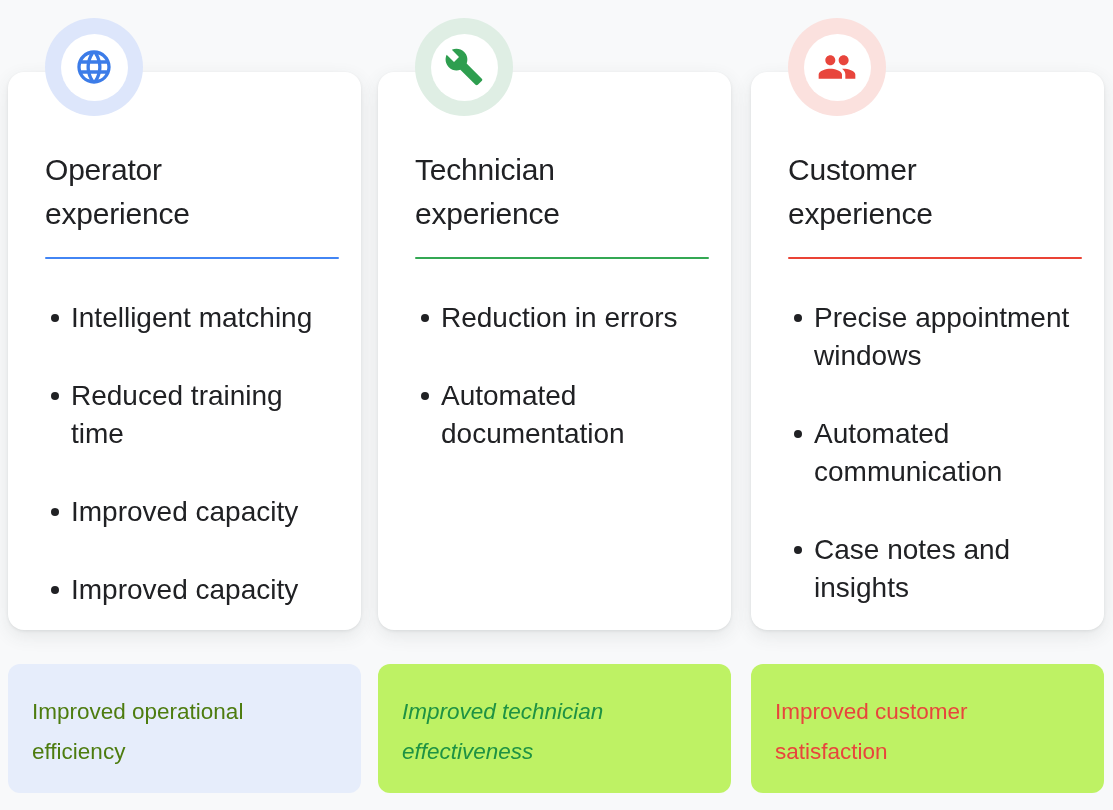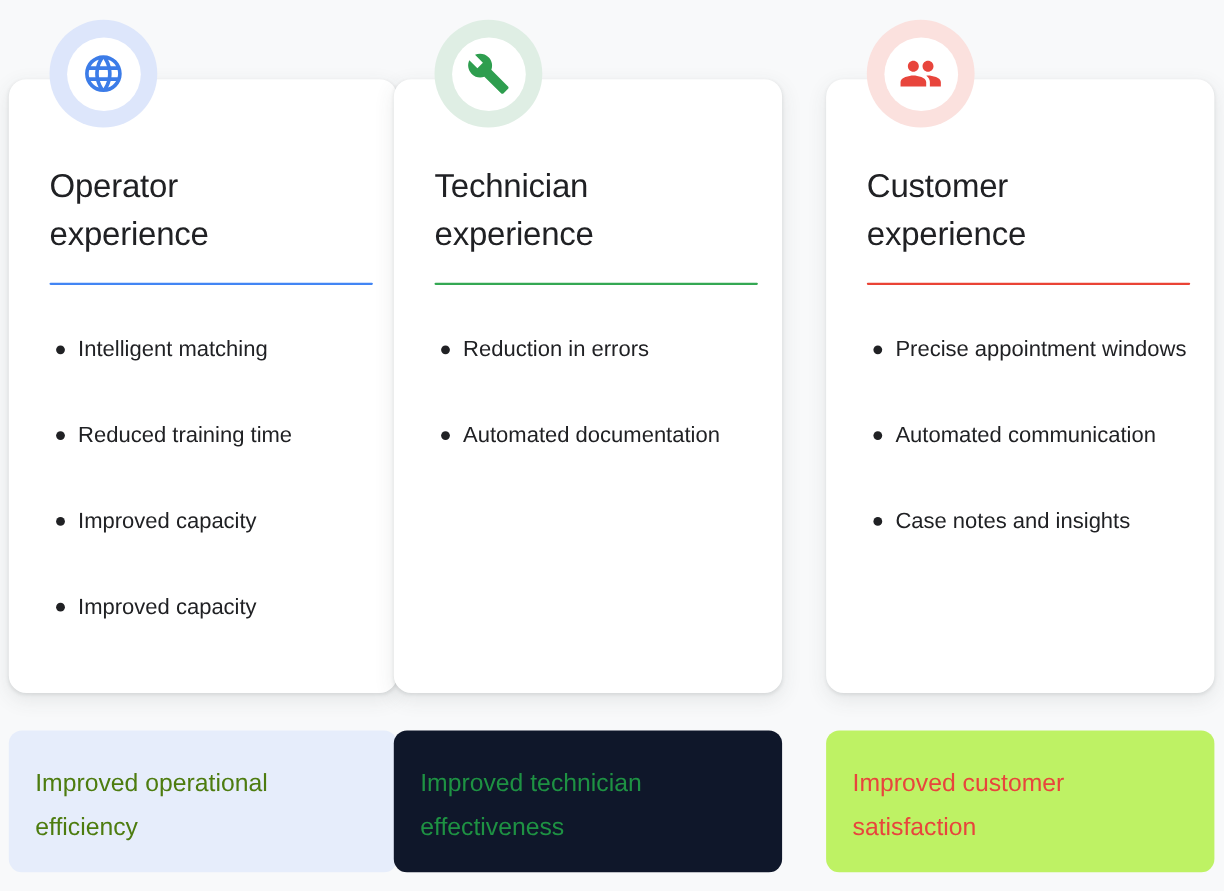--- a/index.html
+++ b/index.html
@@ -21,21 +21,21 @@
   }
 
   
   .column {
     position: absolute;
     top: 0;
     width: 353px;
     height: 810px;
   }
   .col-0 { left: 8px; }
-  .col-1 { left: 358px; }
+  .col-1 { left: 378px; }
   .col-2 { left: 751px; }
 
   
   .card {
     position: absolute;
     top: 72px;
     left: 0;
     width: 353px;
     height: 558px;
     background: #ffffff;
@@ -108,21 +108,21 @@
 
   ul.bullets {
     list-style: none;
     margin: 33px 0 0 0;
     padding: 0;
   }
   ul.bullets li {
     position: relative;
     padding-left: 26px;
     margin-bottom: 16px;
-    font-size: 20px;
+    font-size: 28px;
     line-height: 38px;
     color: #202124;
     margin-top: 40px;
   }
   ul.bullets li:before {
     content: "";
     position: absolute;
     left: 6px;
     top: 15px;
     width: 8px;
@@ -146,21 +146,21 @@
     padding: 28px 24px 0 24px;
   }
   .banner-text {
     font-size: 22.5px;
     line-height: 40px;
     font-weight: 400;
     white-space: pre-line;
     margin: 0;
   }
   .banner-blue  { background: #e6edfb; }
-  .banner-green { background: #0f172a; }
+  .banner-green { background: #bef264; font-style: italic; }
   .banner-red   { background: #bef264; }
   .banner-blue  .banner-text { color: #4d7c0f; }
   .banner-green .banner-text { color: #1e9243; }
   .banner-red   .banner-text { color: #e8453c; }
 </style>
 </head>
 <body>
 
 <div id="root">
 

